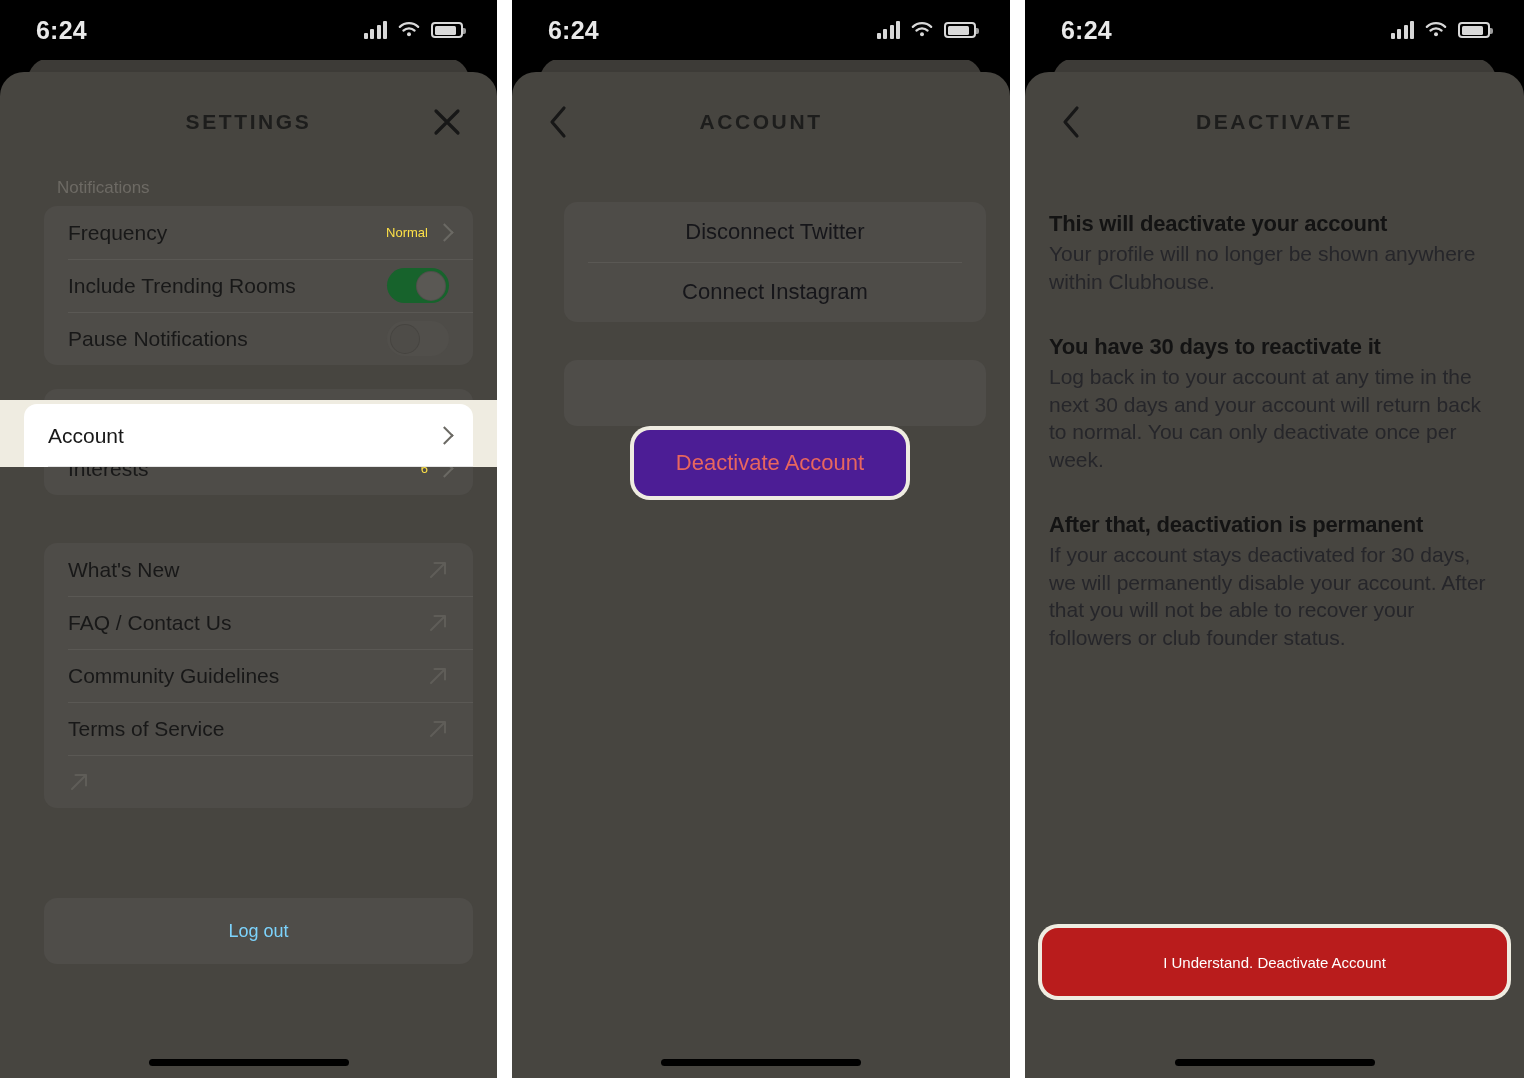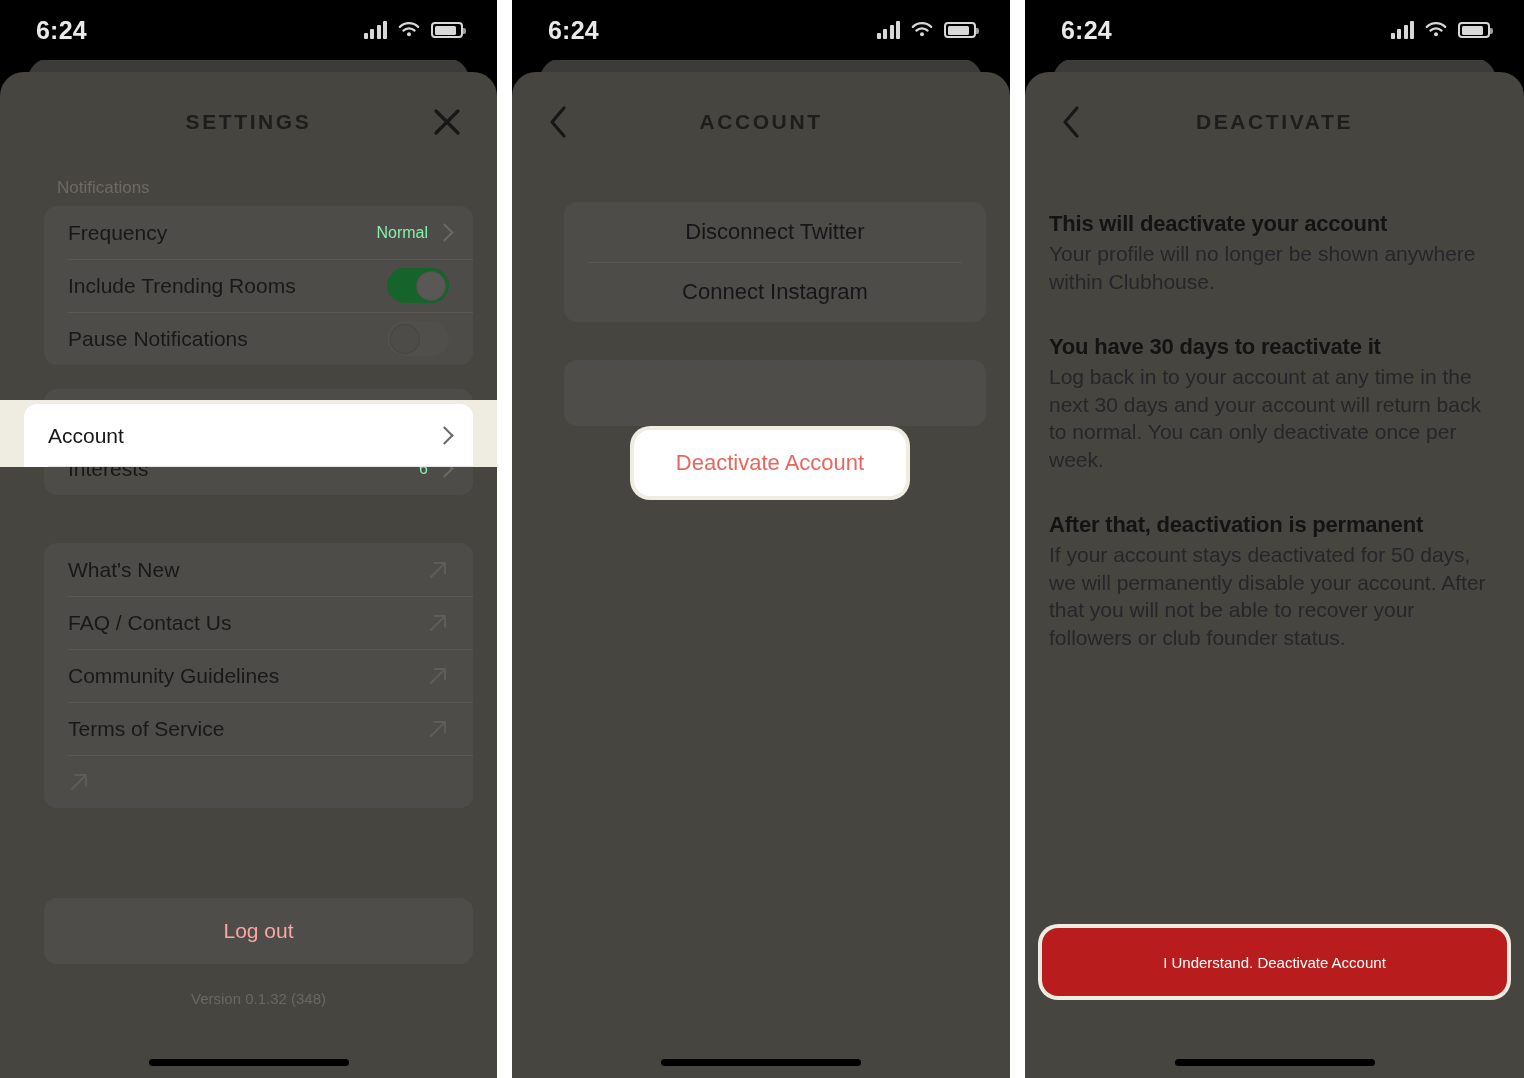--- a/index.html
+++ b/index.html
@@ -154,21 +154,21 @@
     cursor: pointer;
   }
   .row + .row::before {
     content: "";
     position: absolute;
     left: 24px; right: 0; top: 0;
     height: 1px;
     background: rgba(255,255,255,0.07);
   }
   .row-label { flex: 1; color: #181818; }
-  .row-value { color: #86efac; font-size: 16px; margin-right: 10px; }
+  .row-value { color: #fde047; font-size: 13px; margin-right: 10px; }
 
   .chevron {
     width: 11px; height: 19px;
     position: relative;
     flex: none;
   }
   .chevron::before {
     content: "";
     position: absolute;
     left: 0; top: 3px;
@@ -232,22 +232,22 @@
     background: rgba(0,0,0,0.10);
   }
 
   .logout-card {
     background: #4f4d49;
     border-radius: 13px;
     height: 66px;
     display: flex;
     align-items: center;
     justify-content: center;
-    color: #fca5a5;
-    font-size: 21px;
+    color: #7dd3fc;
+    font-size: 18px;
     cursor: pointer;
   }
   .version {
     text-align: center;
     color: #6a6862;
     font-size: 15px;
     margin-top: 26px;
   }
 
   .home-indicator {
@@ -298,21 +298,21 @@
   }
   .deact-hl-glow {
     position: absolute;
     inset: -4px;
     background: #efece1;
     border-radius: 20px;
   }
   .deact-hl {
     position: absolute;
     inset: 0;
-    background: #ffffff;
+    background: #4c1d95;
     border-radius: 16px;
     display: flex;
     align-items: center;
     justify-content: center;
     font-size: 22px;
     color: #e8665e;
     cursor: pointer;
   }
 
   
@@ -476,21 +476,20 @@
               <svg width="22" height="22" viewBox="0 0 22 22">
                   <path d="M4 18 L18 4 M7.5 4 H18 V14.5" stroke="#5f5d58" stroke-width="2.1" fill="none" stroke-linecap="round" stroke-linejoin="round"></path>
                 </svg>
             </span>
           </div>
         </div>
 
         <div style="height:90px"></div>
 
         <div class="logout-card">Log out</div>
-        <div class="version">Version 0.1.32 (348)</div>
       </div>
 
       <div class="hl-band" style="top:328px; height:67px;"></div>
       <div class="hl-card" style="top:332px; height:63px;">
         <span class="row-label">Account</span>
         <span class="chevron"></span>
       </div>
 
       <div class="home-indicator"></div>
     </div>
@@ -596,21 +595,21 @@
         <div class="para">
           <h3>This will deactivate your account</h3>
           <p>Your profile will no longer be shown anywhere within Clubhouse.</p>
         </div>
         <div class="para">
           <h3>You have 30 days to reactivate it</h3>
           <p>Log back in to your account at any time in the next 30 days and your account will return back to normal. You can only deactivate once per week.</p>
         </div>
         <div class="para">
           <h3>After that, deactivation is permanent</h3>
-          <p>If your account stays deactivated for 50 days, we will permanently disable your account. After that you will not be able to recover your followers or club founder status.</p>
+          <p>If your account stays deactivated for 30 days, we will permanently disable your account. After that you will not be able to recover your followers or club founder status.</p>
         </div>
       </div>
 
       <div class="cta-wrap">
         <div class="cta-glow"></div>
         <div class="cta">I Understand. Deactivate Account</div>
       </div>
 
       <div class="home-indicator"></div>
     </div>

